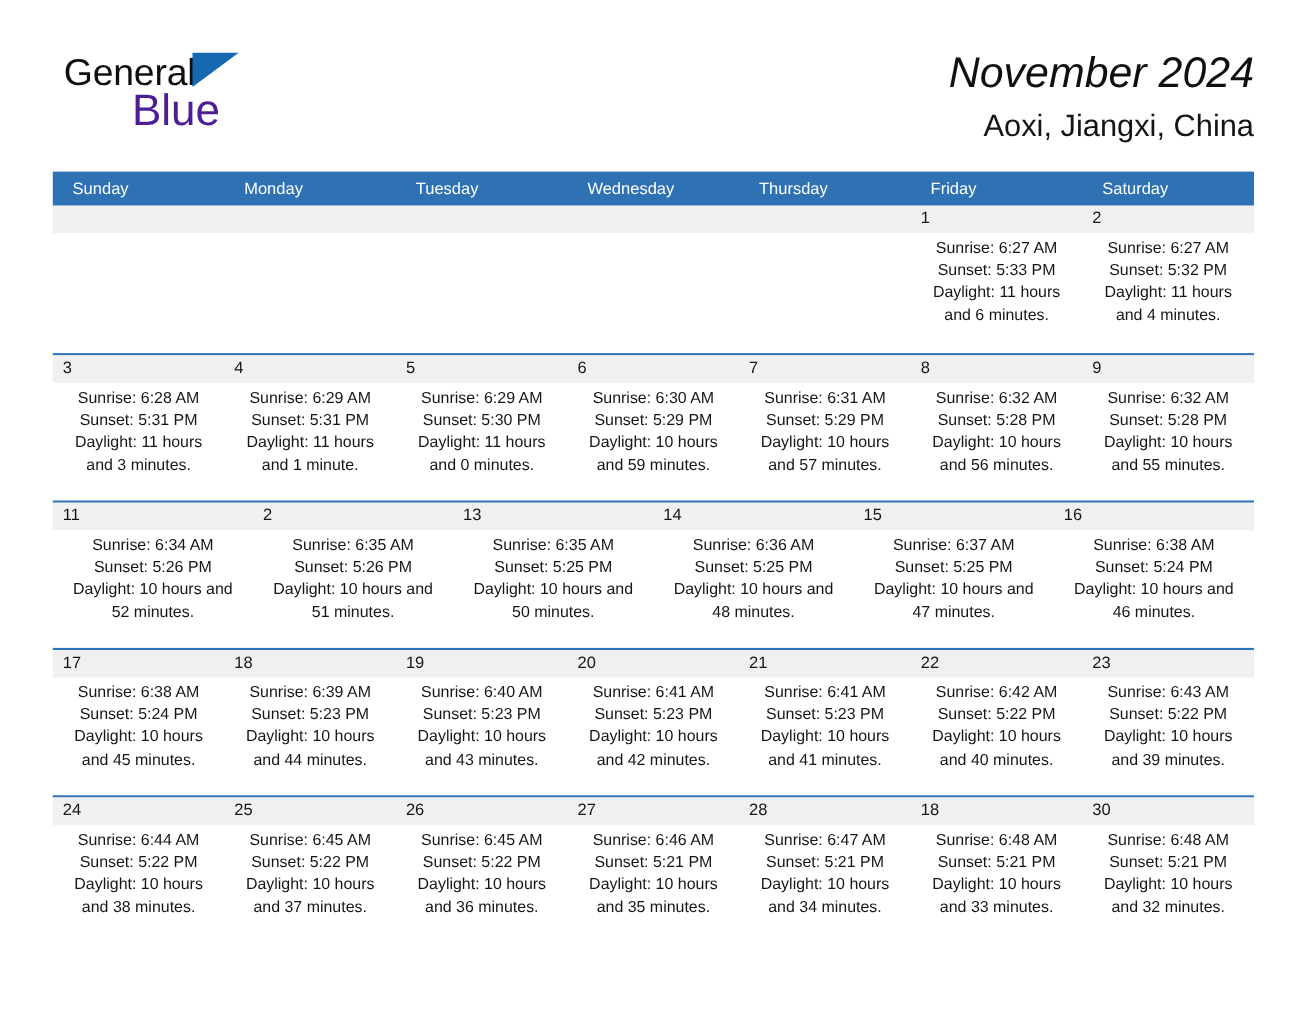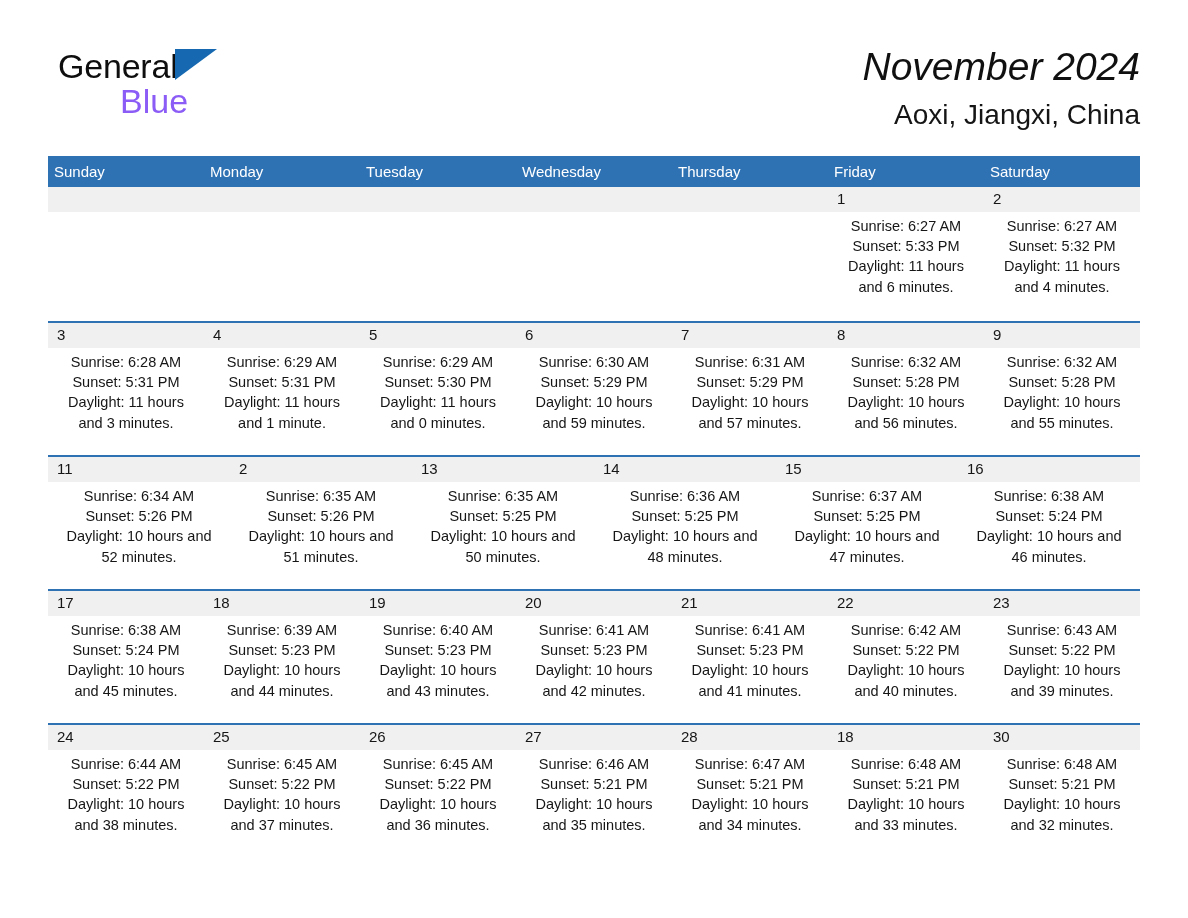--- a/index.html
+++ b/index.html
@@ -53,23 +53,23 @@
     vertical-align: -2px;
     margin-left: -3px;
     width: 0;
     height: 0;
     border-left: 42px solid #1669b0;
     border-bottom: 31px solid transparent;
   }
   .logo-row2 {
     margin-top: -4px;
     margin-left: 62px;
-    font-size: 34px;
+    font-size: 40px;
     line-height: 38px;
-    color: #8b5cf6;
+    color: #4c1d95;
   }
 
   .title-block {
     position: absolute;
     right: 0;
     top: 44px;
     text-align: right;
   }
   .cal-title {
     font-size: 39px;
@@ -98,21 +98,21 @@
   .weekday-row {
     display: flex;
     background: #2f72b4;
     height: 31px;
   }
   .weekday {
     flex: 1 1 0;
     color: #ffffff;
     font-size: 15px;
     line-height: 31px;
-    padding-left: 6px;
+    padding-left: 18px;
     box-sizing: border-box;
     overflow: hidden;
     white-space: nowrap;
   }
 
   .week-row {
     position: relative;
     display: flex;
     height: 134px;
     border-top: 2px solid #2f72b4;

